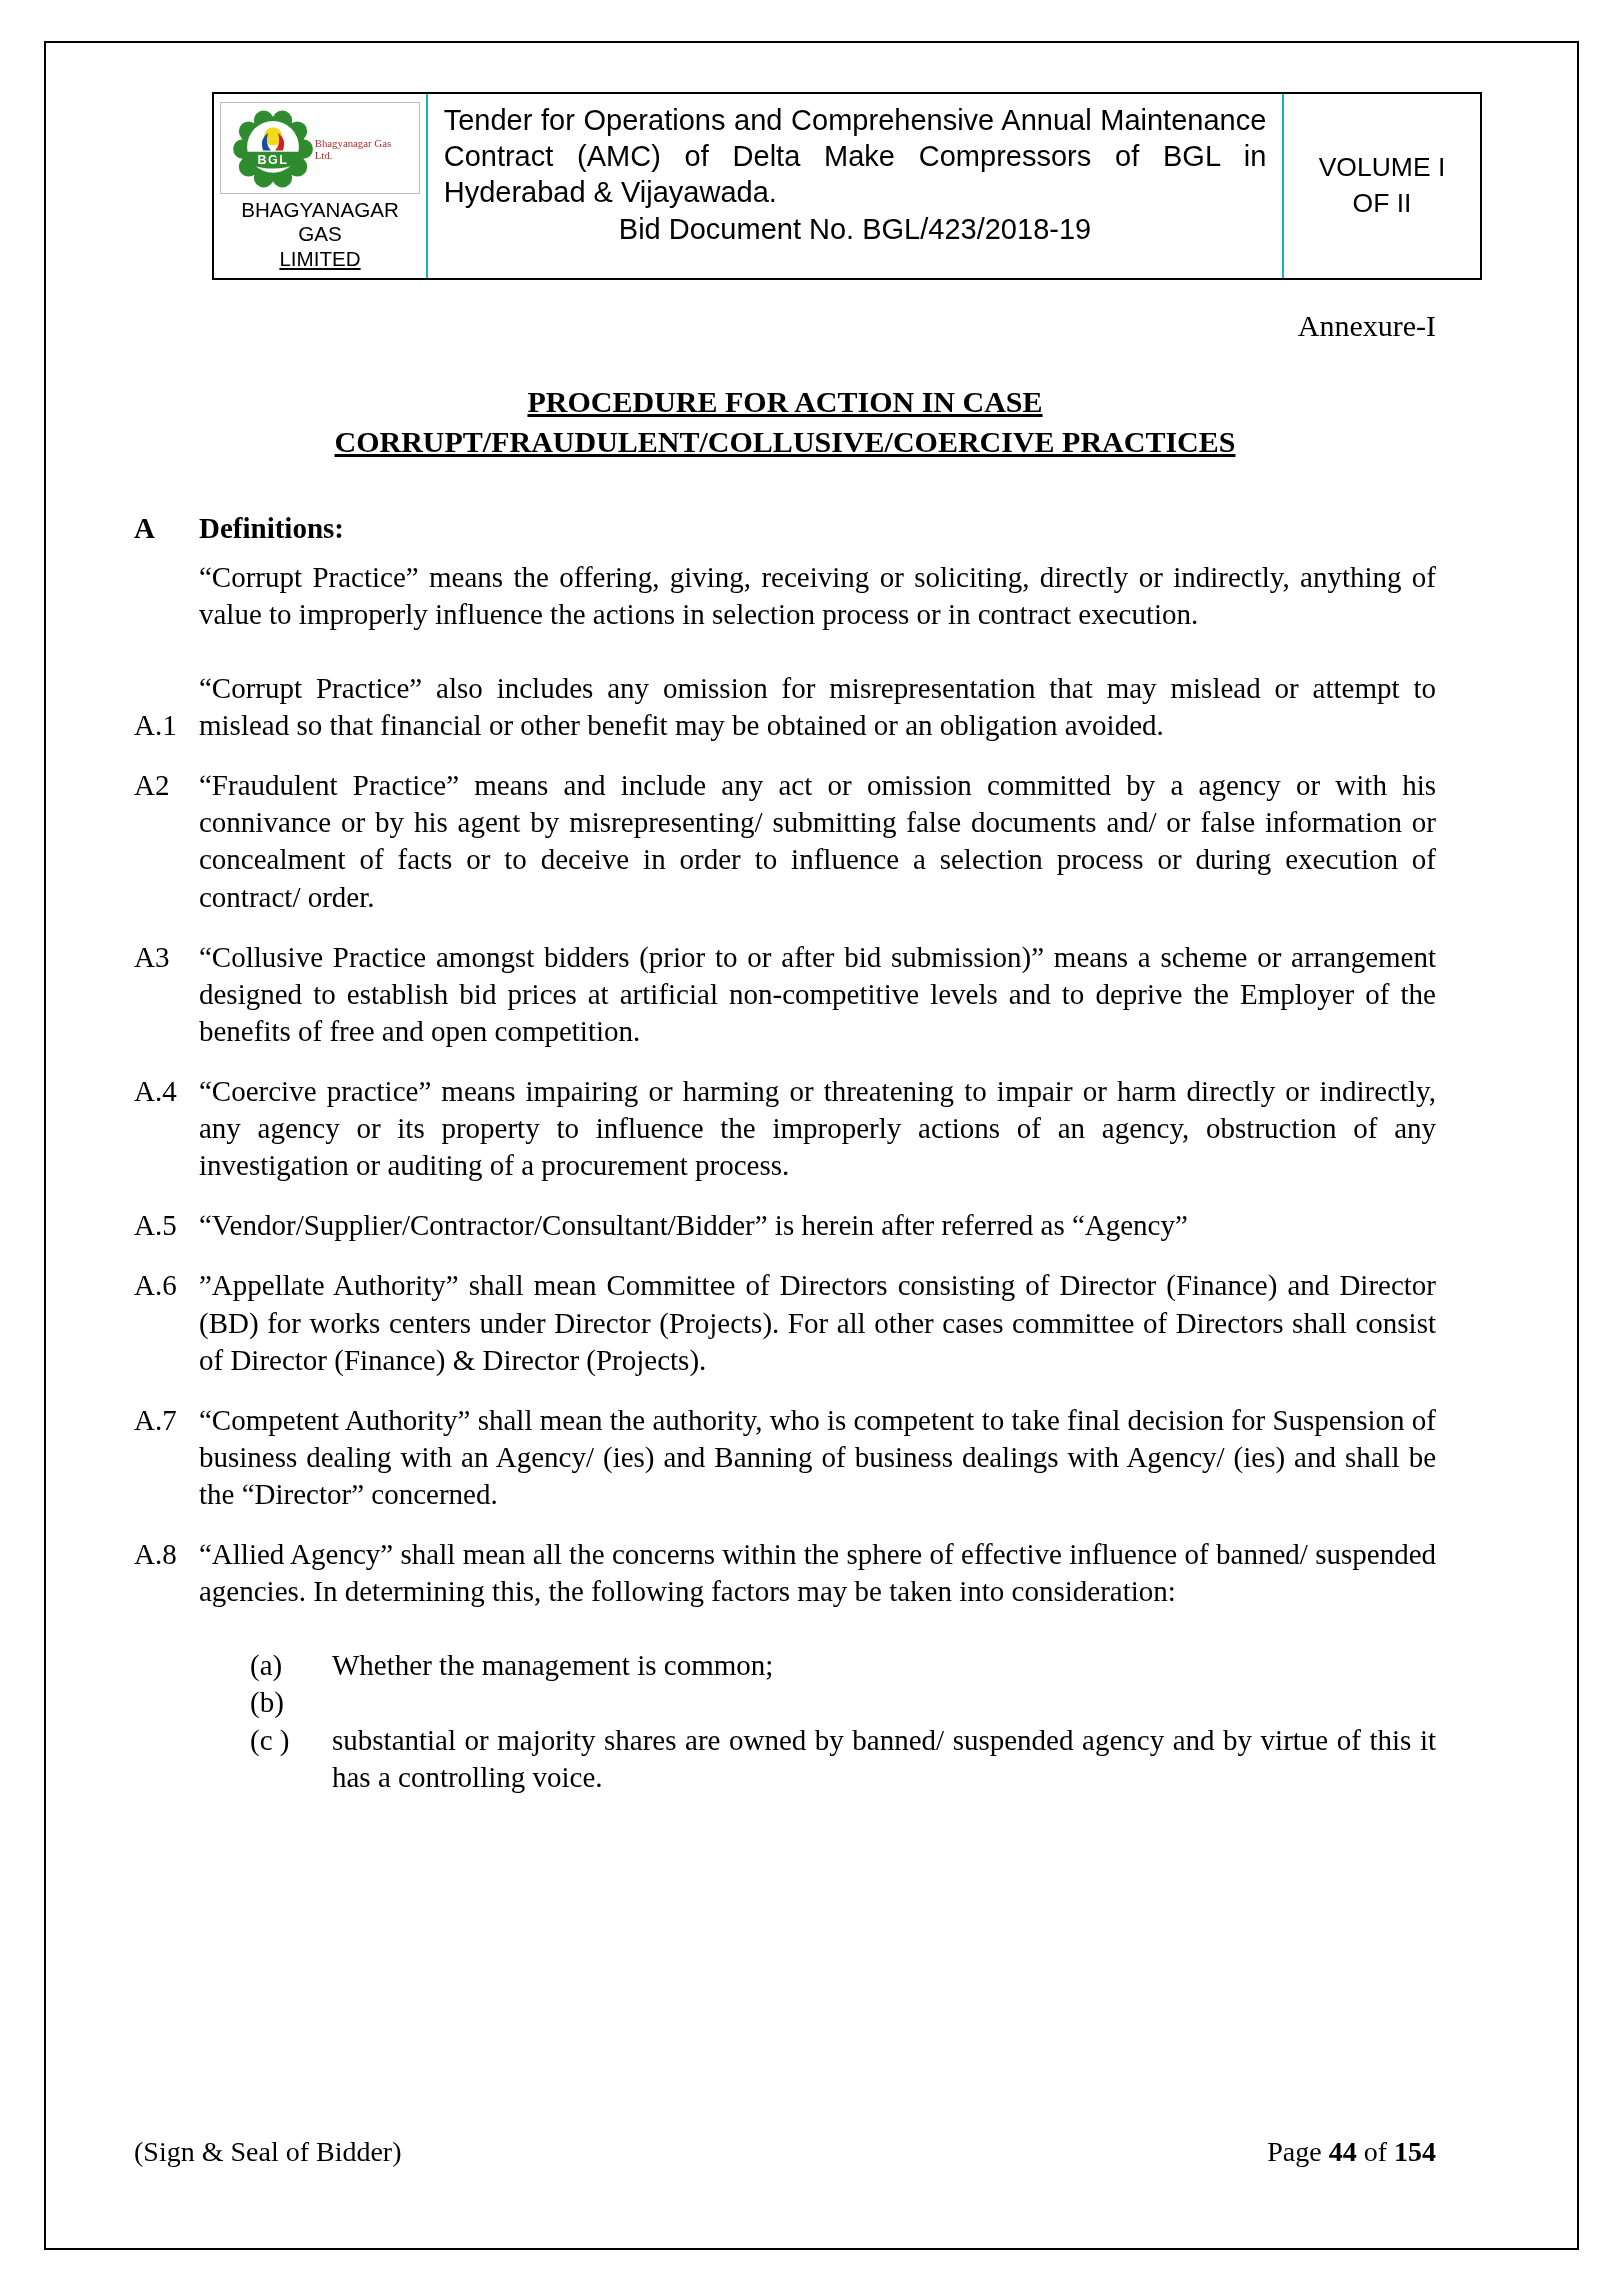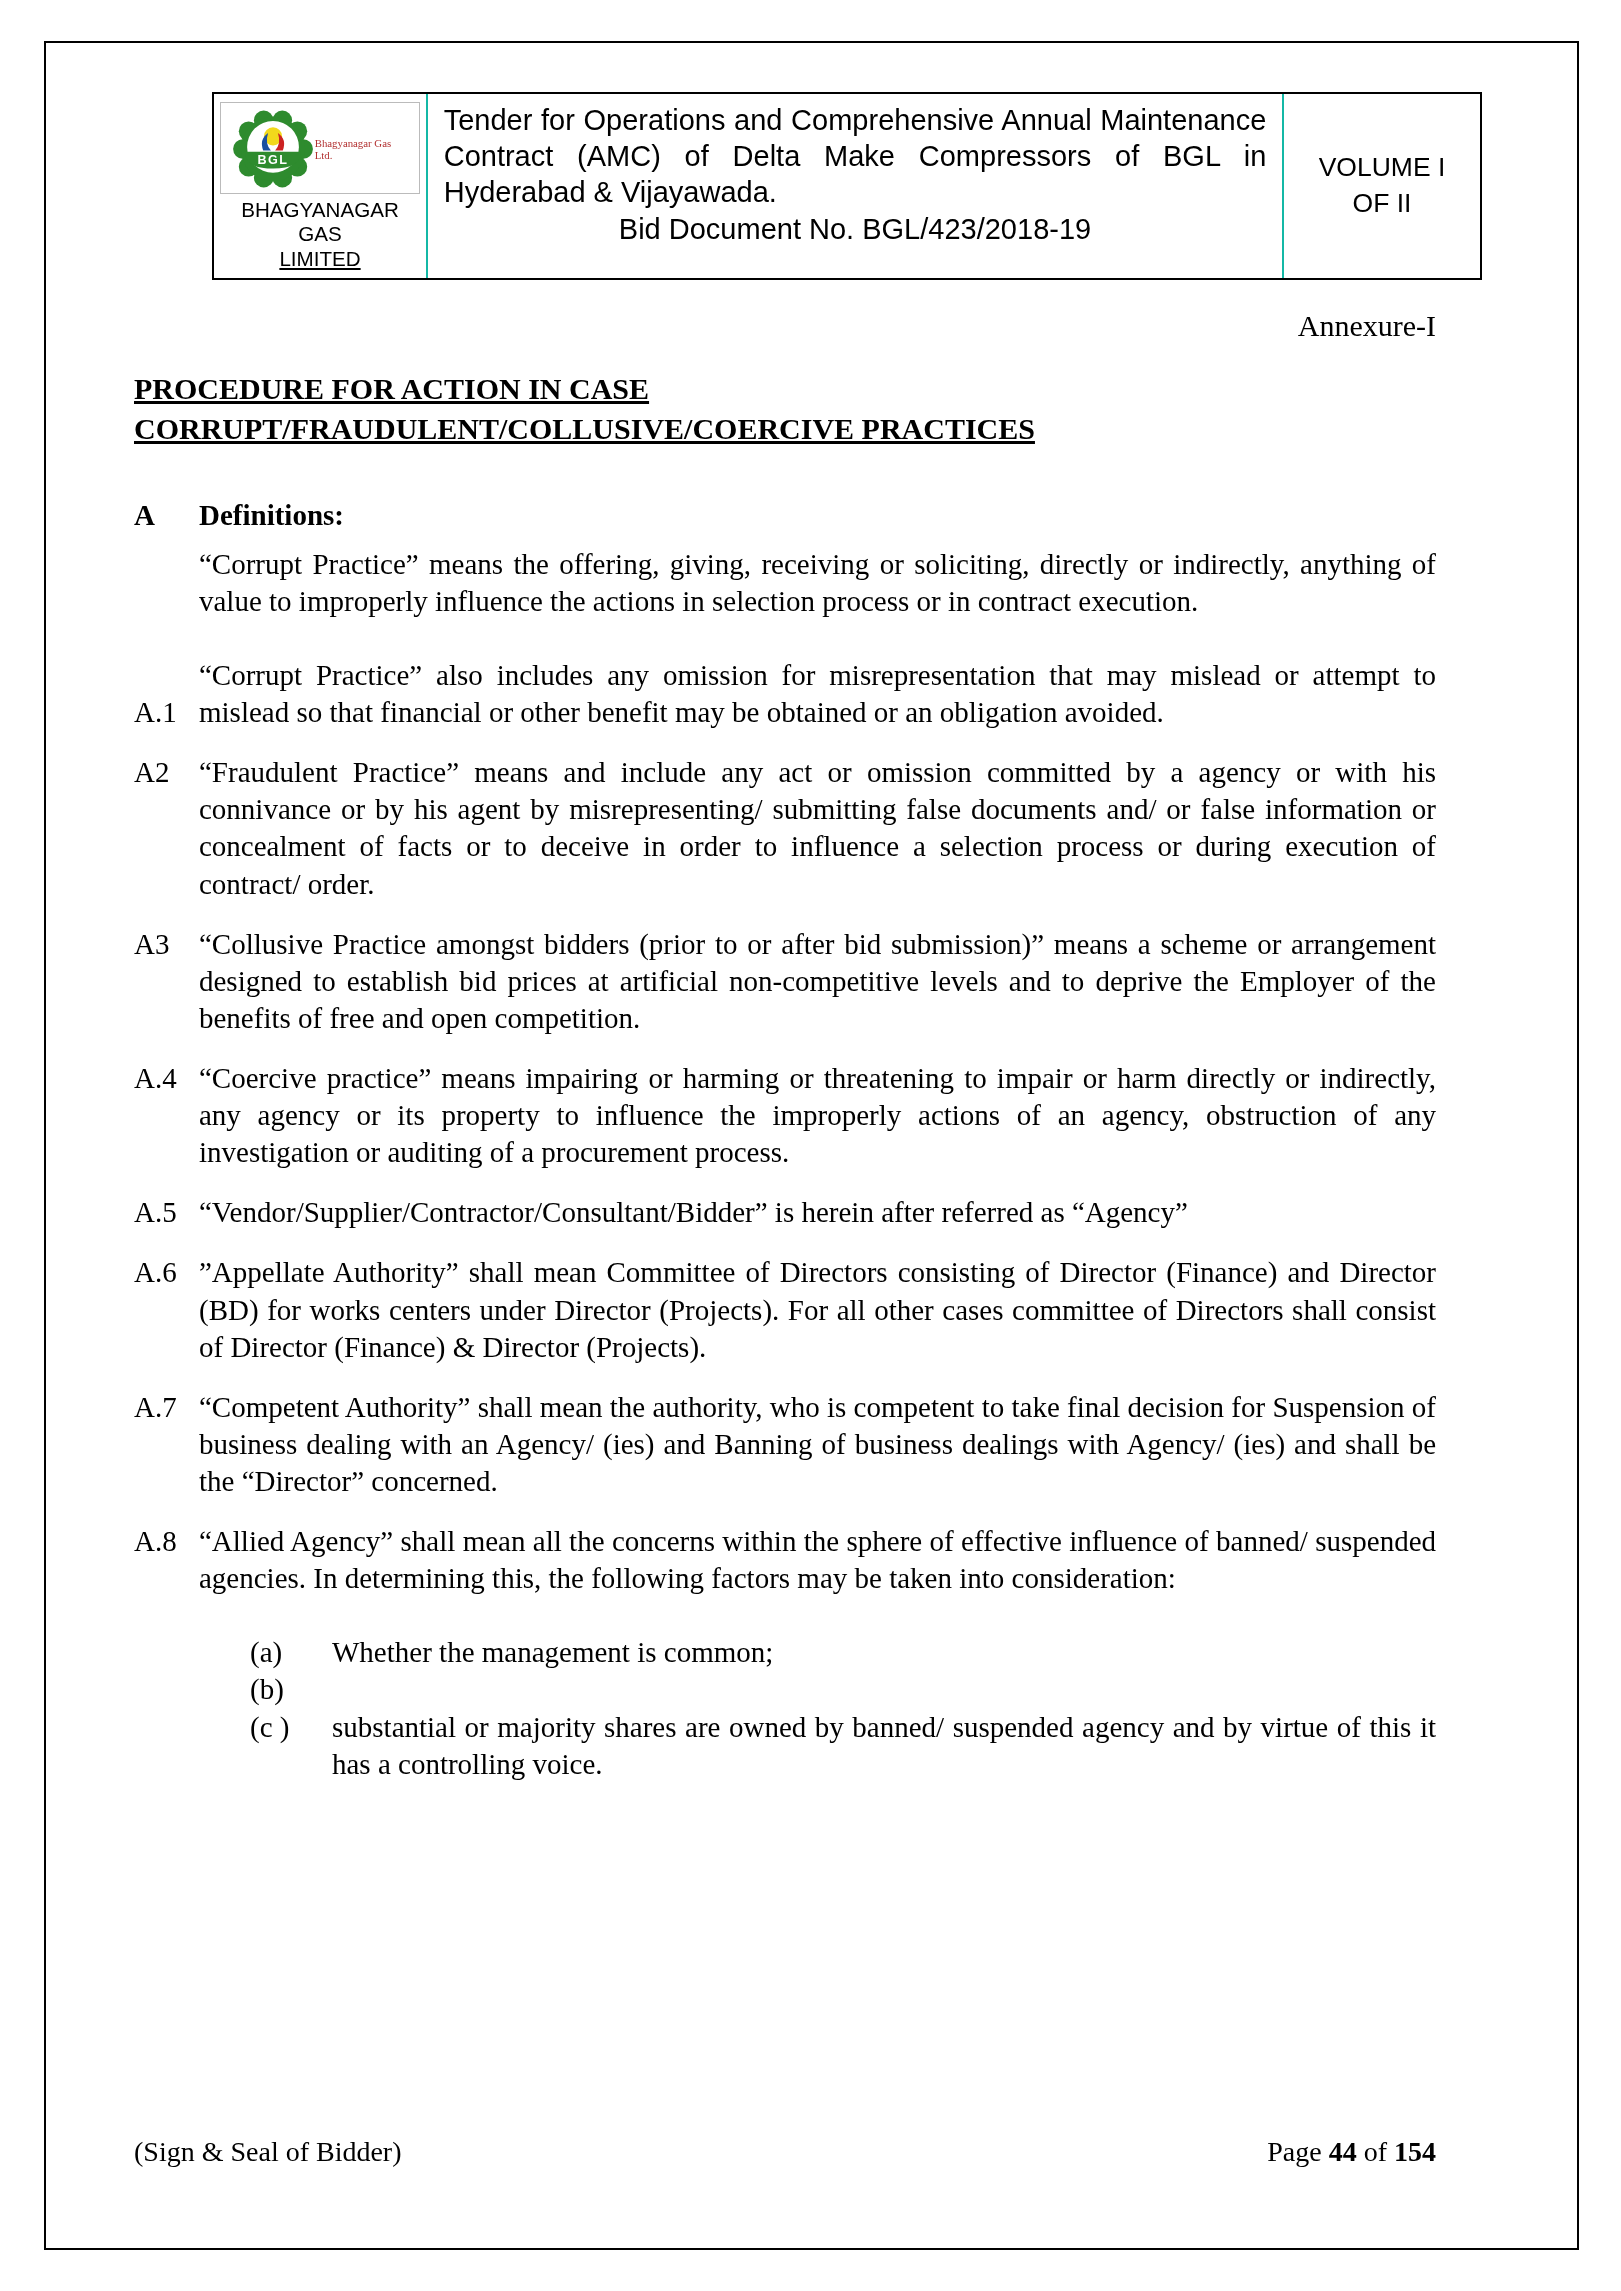--- a/index.html
+++ b/index.html
@@ -64,22 +64,22 @@
   }
 
   
   .annexure {
     margin-top: 29px;
     text-align: right;
     font-weight: normal;
     font-size: 30px;
   }
   .doc-title {
-    margin-top: 26px;
-    text-align: left;
+    margin-top: 39px;
+    text-align: center;
     font-weight: bold;
     font-size: 30px;
     line-height: 1.35;
   }
   .doc-title .tl { text-decoration: underline; }
 
   .section {
     display: flex;
     margin-top: 23px;
     font-size: 29px;

